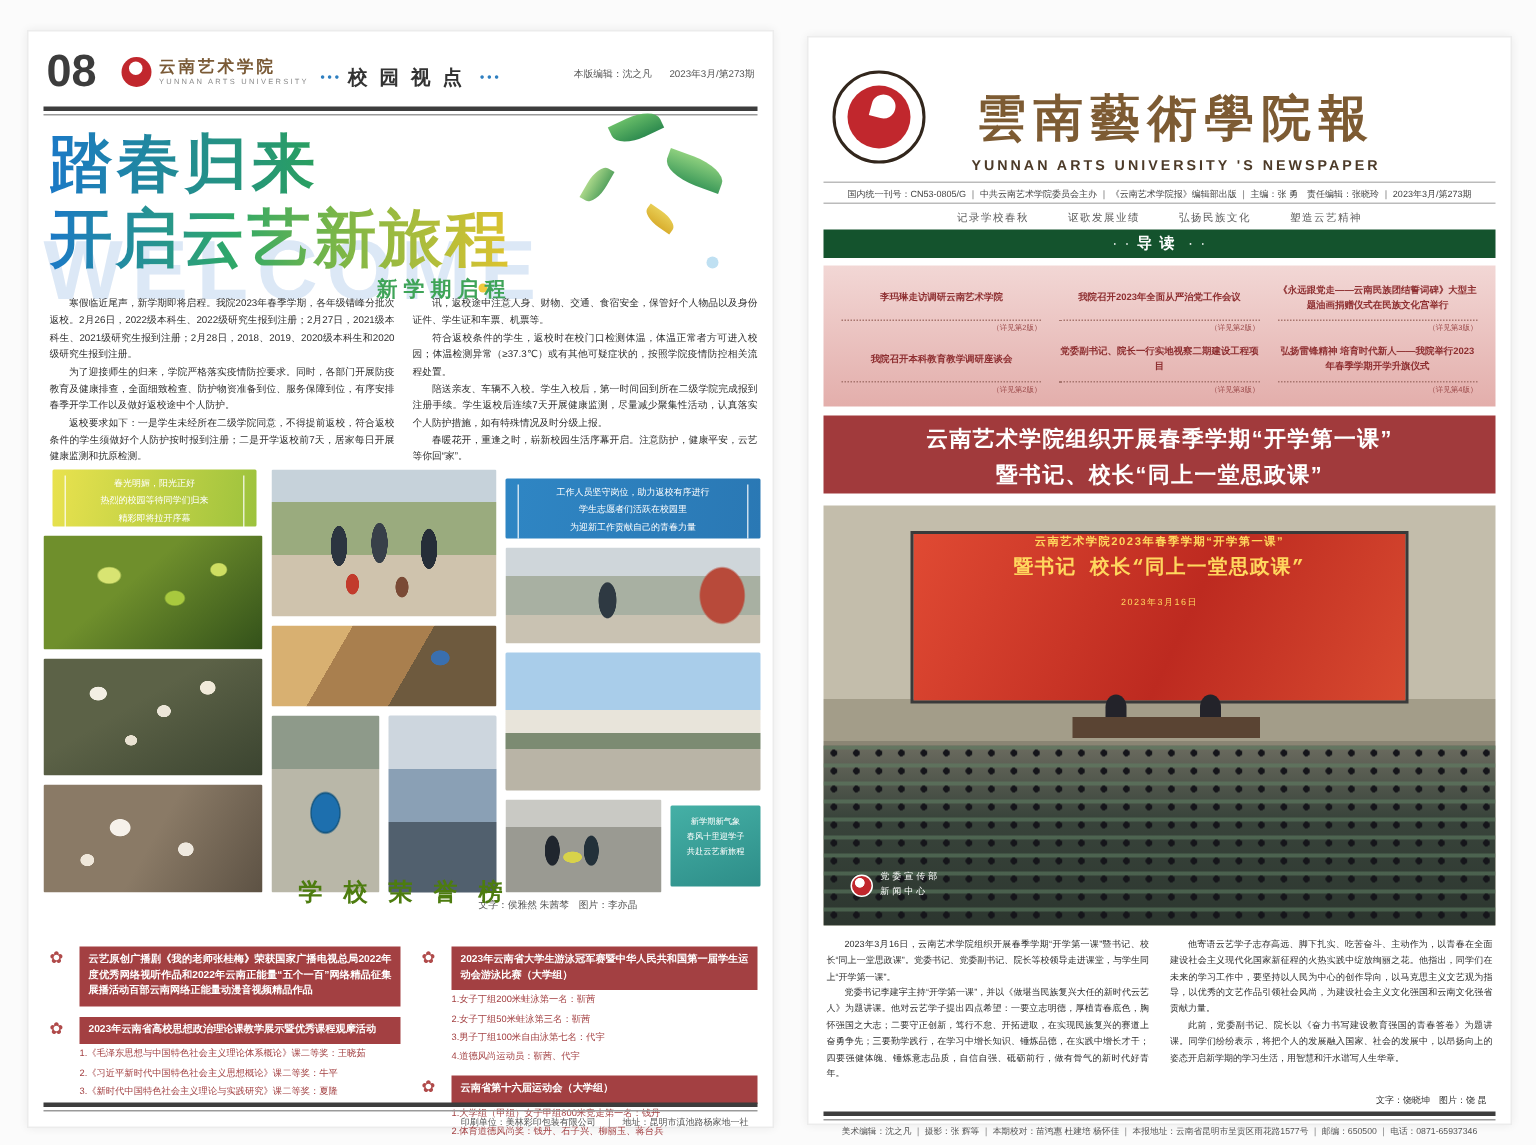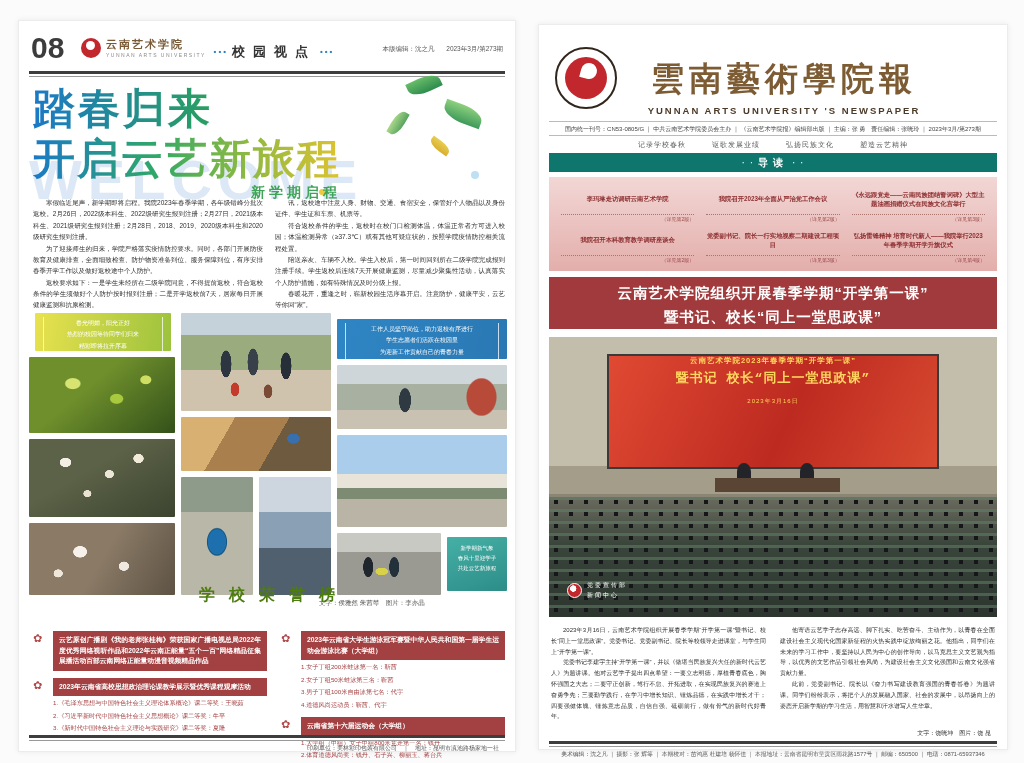--- a/index.html
+++ b/index.html
@@ -146,21 +146,21 @@
     background:repeating-linear-gradient(0deg,#111 0 2px,transparent 2px 5px),
       repeating-linear-gradient(90deg,#111 0 2px,#fff 2px 5px); }
   .qr-dot { width:4px; height:4px; border-radius:50%; background:#555; }
   .rp-url { font-size:5px; color:#777; margin-top:2px; letter-spacing:.5px; }
   .rp-rule1 { left:10px; right:10px; top:96px; border-top:1px solid #bbb; }
   .rp-info { left:10px; right:10px; top:100px; text-align:center; font-size:6px; color:#444; }
   .rp-rule2 { left:10px; right:10px; top:110px; border-top:1px solid #bbb; }
   .rp-slogans { left:0; top:115px; width:100%; text-align:center; font-size:7px; color:#5c5c5c; }
   .rp-slogans span { margin:0 12px; letter-spacing:1px; }
 
-  .rp-bar { left:10px; right:10px; top:128px; height:19px; background:#0f766e; color:#fff;
+  .rp-bar { left:10px; right:10px; top:128px; height:19px; background:#14532d; color:#fff;
     text-align:center; font-size:10px; font-weight:bold; letter-spacing:5px; line-height:19px; }
   .rp-bar::before, .rp-bar::after { content:"· ·"; font-weight:normal; letter-spacing:1px; margin:0 4px; }
 
   .rp-guide { left:10px; right:10px; top:152px; height:94px;
     background:linear-gradient(180deg,#f2d7d5,#e3aeab); display:grid;
     grid-template-columns:1fr 1fr 1fr; gap:4px 12px; padding:8px 12px; }
   .g-item { display:flex; flex-direction:column; }
   .g-title { flex:1; display:flex; align-items:center; justify-content:center; text-align:center;
     font-weight:bold; color:#8e2f31; font-size:6.3px; line-height:1.5; }
   .g-dots { border-bottom:1px dotted #a8766f; height:2px; }

